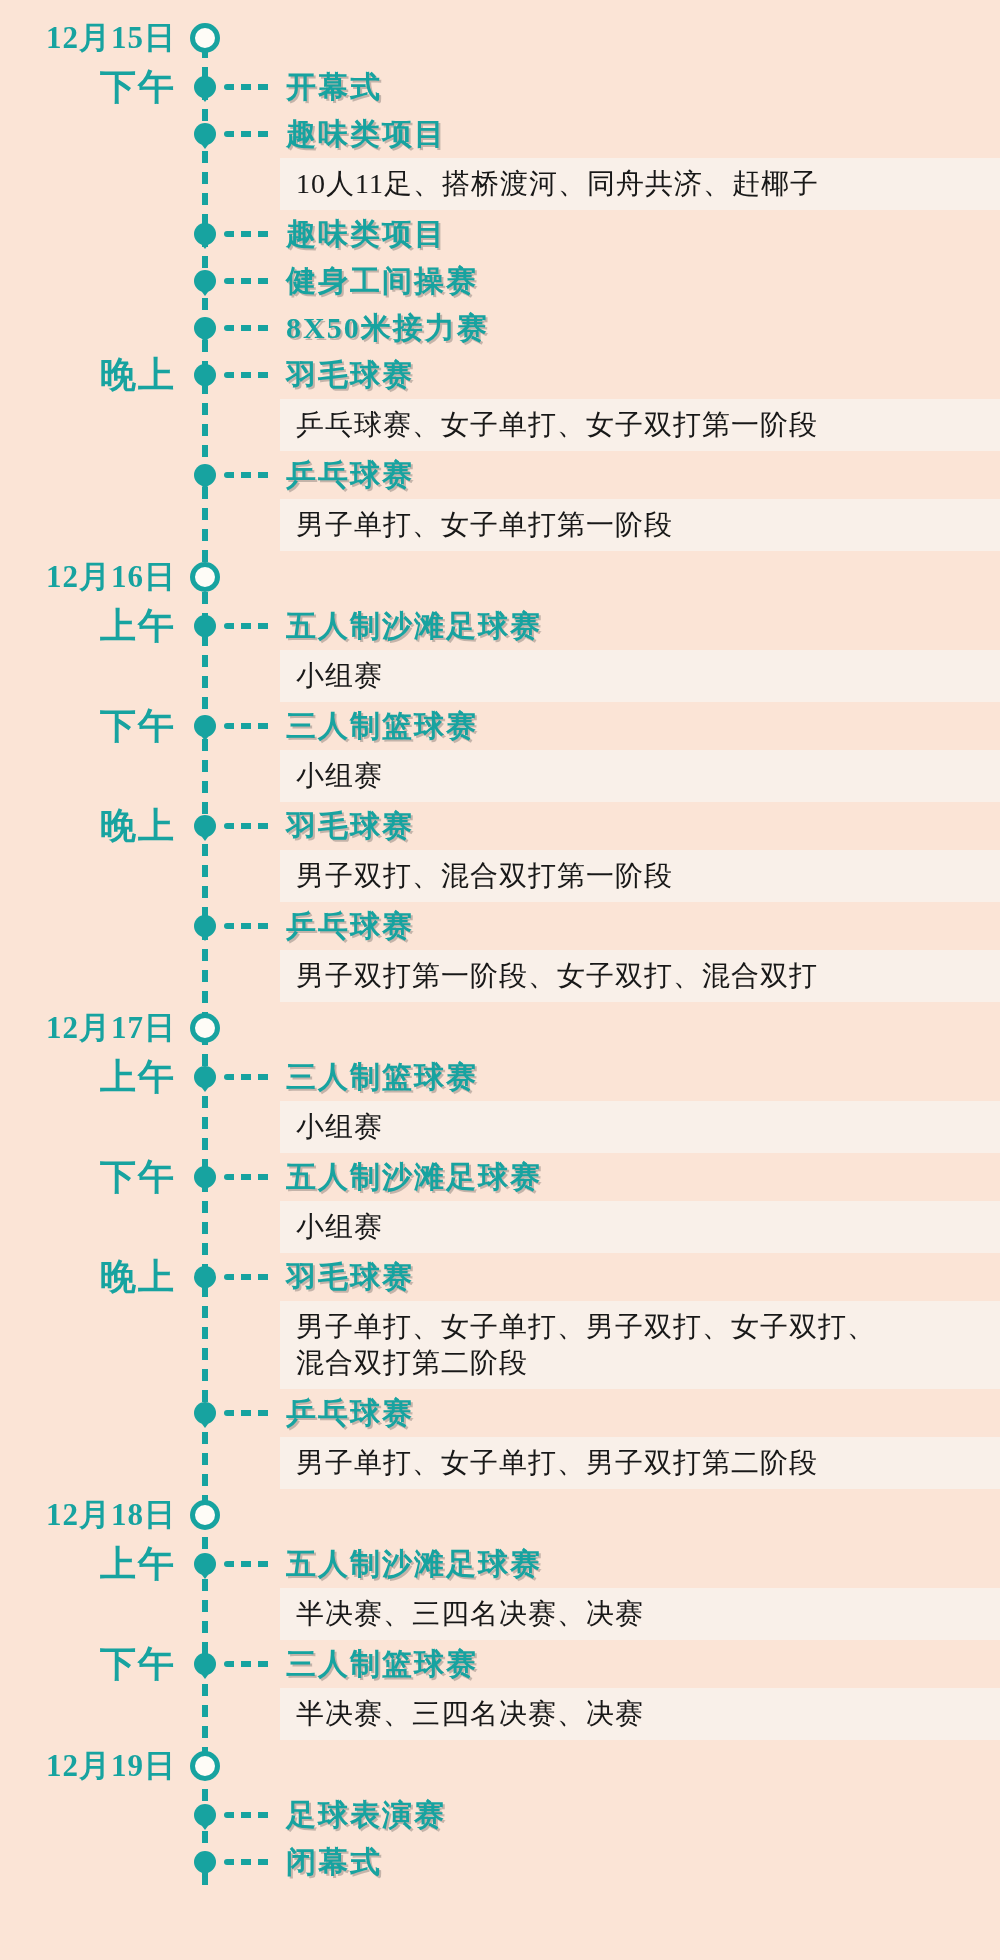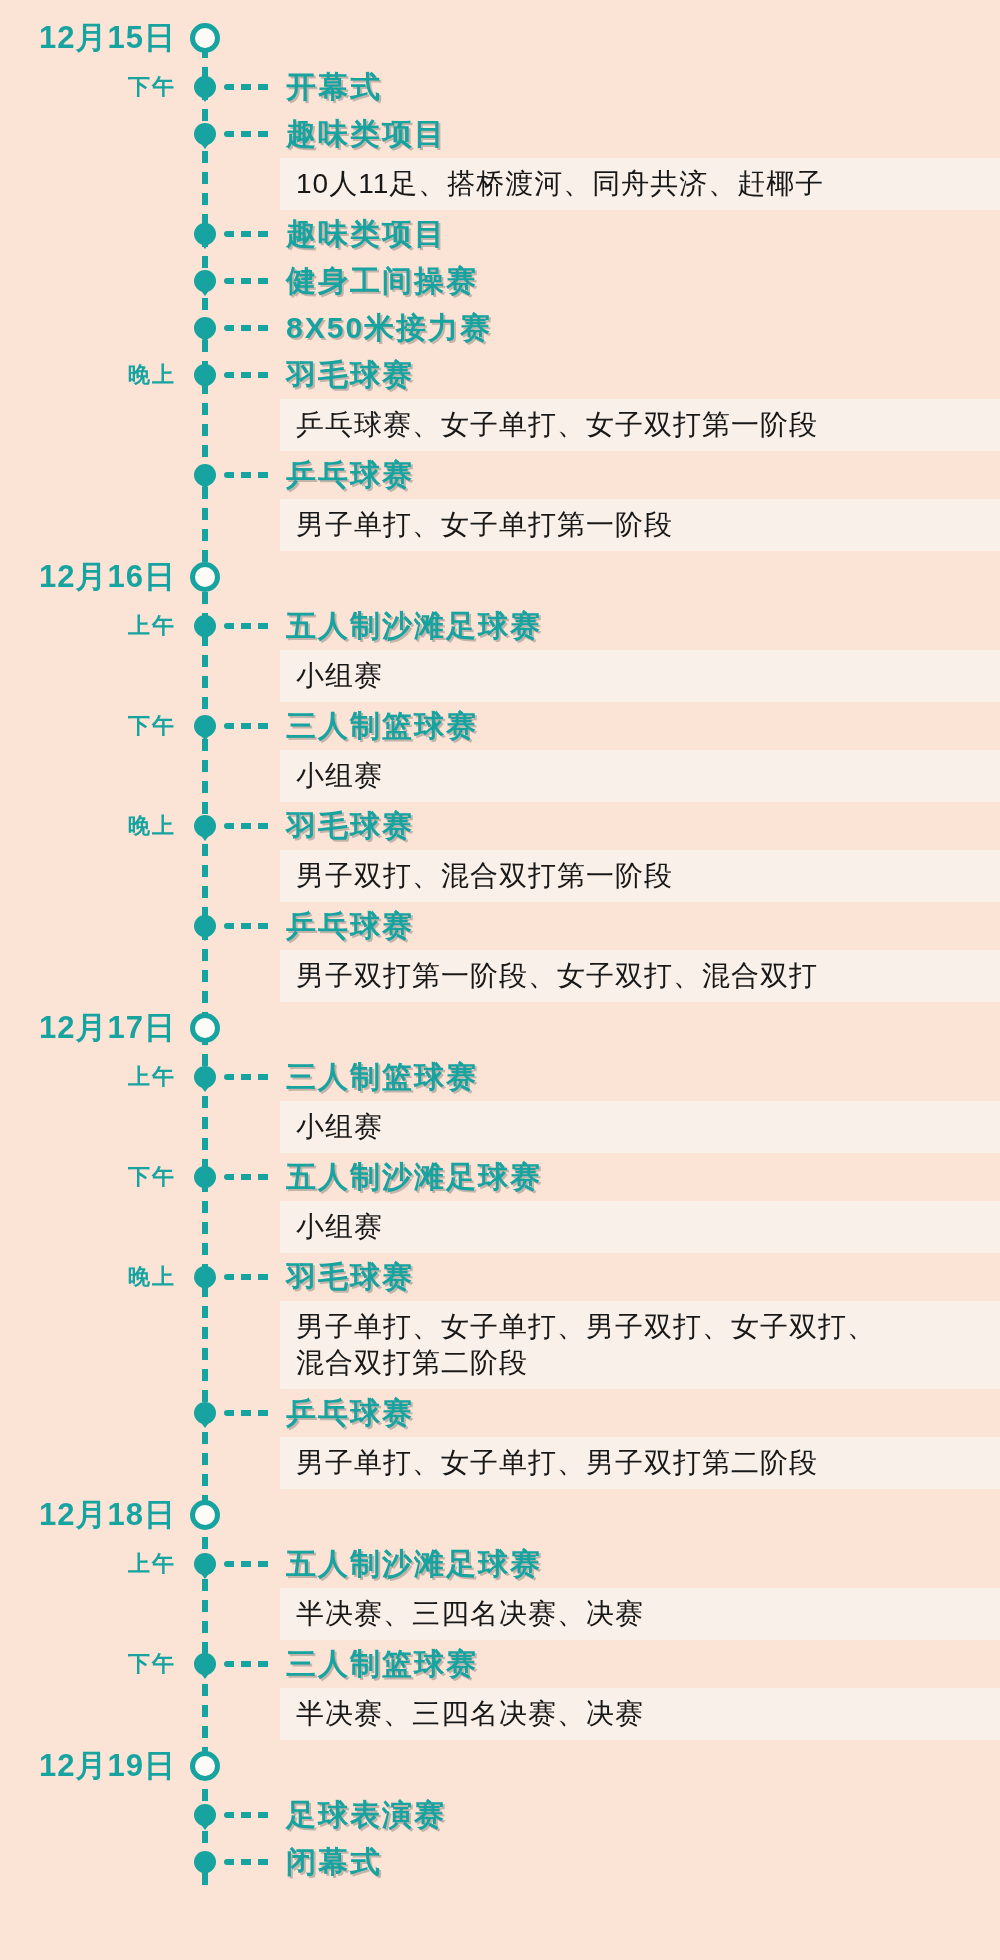--- a/index.html
+++ b/index.html
@@ -7,38 +7,38 @@
     --strip:#f9f0e9;
     --accent:#17a3a0;
     --ink:#181818;
   }
   html,body{margin:0;padding:0;background:var(--bg);}
   .canvas{
     position:relative;
     width:1000px;height:1908px;
     background:var(--bg);
     overflow:hidden;
-    font-family:Liberation Sans, sans-serif;
+    font-family:Liberation Serif, serif;
   }
   .vline{
     position:absolute;left:202px;top:46px;bottom:16px;width:6px;
     background:repeating-linear-gradient(180deg,var(--accent) 0 12px,transparent 12px 21px);
     border-radius:3px;z-index:0;
   }
   .row{display:flex;align-items:center;height:46px;margin:1px 0;position:relative;z-index:1;}
   .date-row{height:48px;margin-top:2px;margin-bottom:2px;}
   section:first-of-type .date-row{margin-top:14px;}
   .gutter{
     width:186px;flex:none;text-align:right;padding-right:10px;box-sizing:border-box;
     white-space:nowrap;
   }
   .node{width:38px;flex:none;display:flex;justify-content:center;align-items:center;}
   .content{flex:1;display:flex;align-items:center;min-width:0;}
   .date{color:var(--accent);font-size:31px;font-weight:600;letter-spacing:1px;}
-  .time{color:var(--accent);font-size:22px;font-weight:700;letter-spacing:2px;}
+  .time{color:var(--accent);font-size:36px;font-weight:700;letter-spacing:2px;}
   .ring{
     width:20px;height:20px;background:#fefcf7;border:5px solid var(--accent);
     border-radius:50%;position:relative;z-index:2;
   }
   .dot{
     width:22px;height:22px;background:var(--accent);border-radius:50%;
     position:relative;z-index:2;
   }
   .dot::after{
     content:"";position:absolute;left:50%;top:100%;margin-top:-4px;

